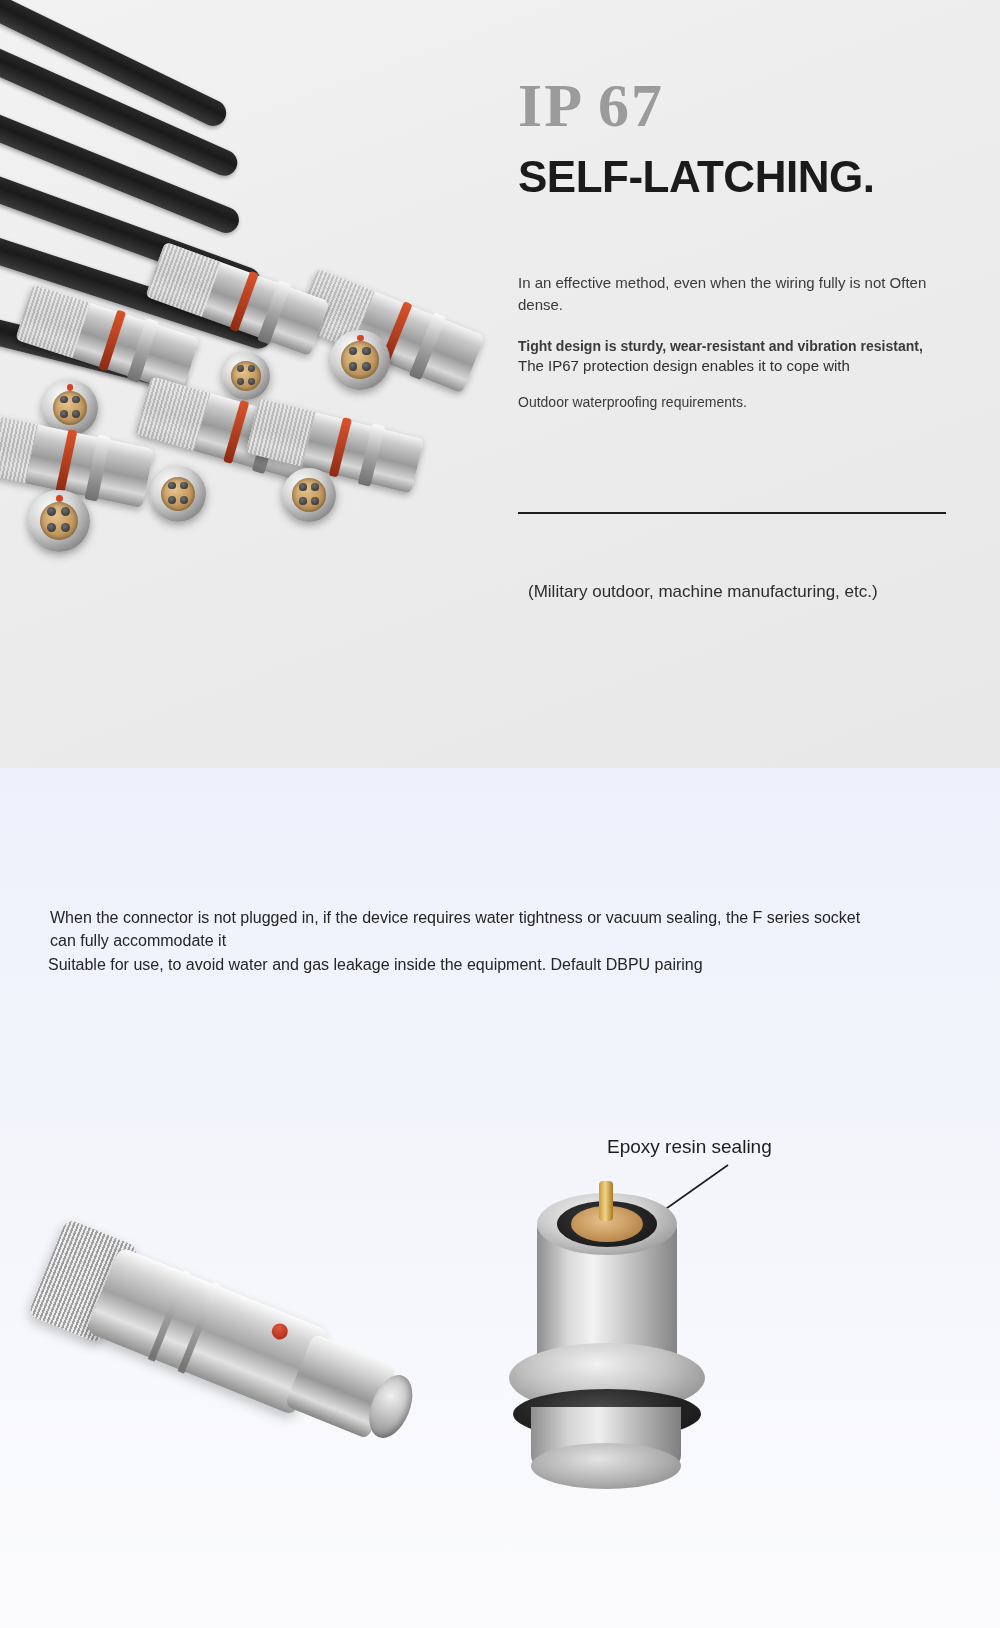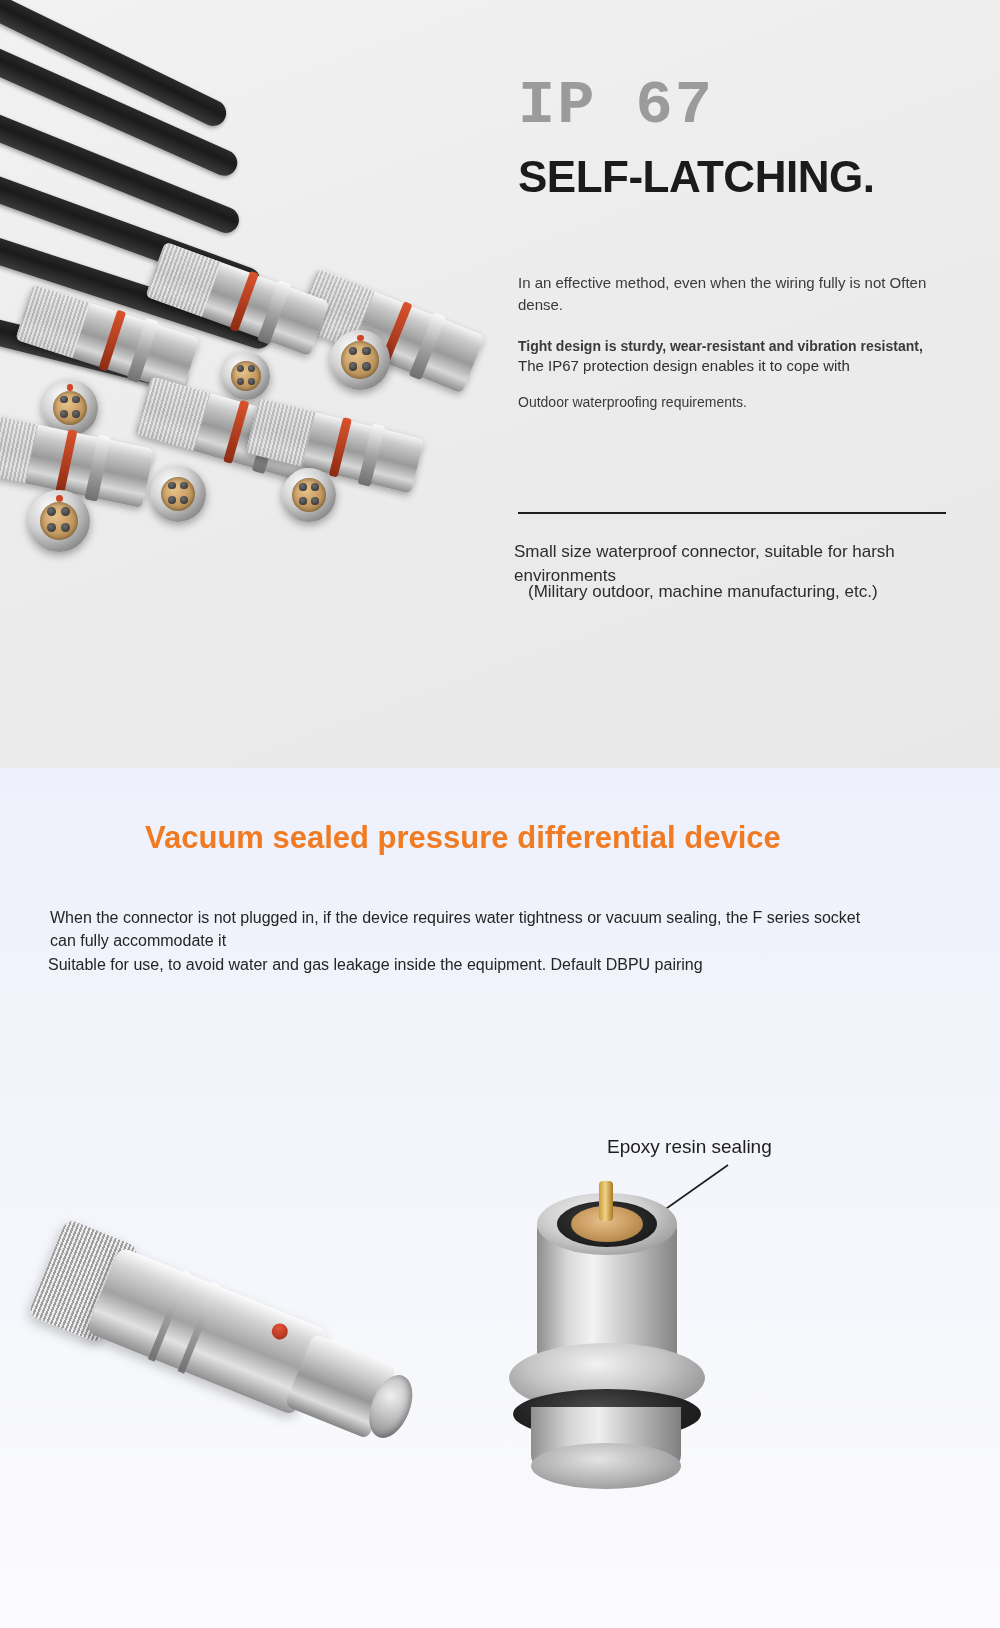--- a/index.html
+++ b/index.html
@@ -106,21 +106,21 @@
 
   
   .ip67 {
     position: absolute;
     left: 518px;
     top: 70px;
     font-size: 62px;
     font-weight: bold;
     letter-spacing: 2px;
     color: #9b9b9b;
-    font-family: Liberation Mono, monospace;
+    font-family: Liberation Serif, serif;
   }
   .selflatching {
     position: absolute;
     left: 518px;
     top: 152px;
     font-size: 44px;
     font-weight: bold;
     letter-spacing: -0.5px;
     color: #1b1b1b;
     white-space: nowrap;
@@ -510,27 +510,25 @@
     </div>
   </div>
 
   <div class="ip67">IP 67</div>
   <div class="selflatching">SELF-LATCHING.</div>
   <div class="p2">In an effective method, even when the wiring fully is not Often dense.</div>
   <div class="p3">Tight design is sturdy, wear-resistant and vibration resistant,</div>
   <div class="p4">The IP67 protection design enables it to cope with</div>
   <div class="p5">Outdoor waterproofing requirements.</div>
   <div class="rule"></div>
-  <div class="p6">Small size waterproof connector, suitable for harsh environments</div>
   <div class="p7">(Military outdoor, machine manufacturing, etc.)</div>
 </div>
 
 <div class="section-two">
 
-  <div class="s2-title">Vacuum sealed pressure differential device</div>
   <div class="s2-p1">When the connector is not plugged in, if the device requires water tightness or vacuum sealing, the F series socket can fully accommodate it</div>
   <div class="s2-p2">Suitable for use, to avoid water and gas leakage inside the equipment. Default DBPU pairing</div>
 
   <div class="epoxy-label">Epoxy resin sealing</div>
   <svg class="leader-line" viewBox="0 0 110 78">
     <line x1="108" y1="2" x2="6" y2="74" stroke="#1d1d1d" stroke-width="1.6"></line>
   </svg>
 
   <div class="plug">
     <div class="plug-knurl"></div>

